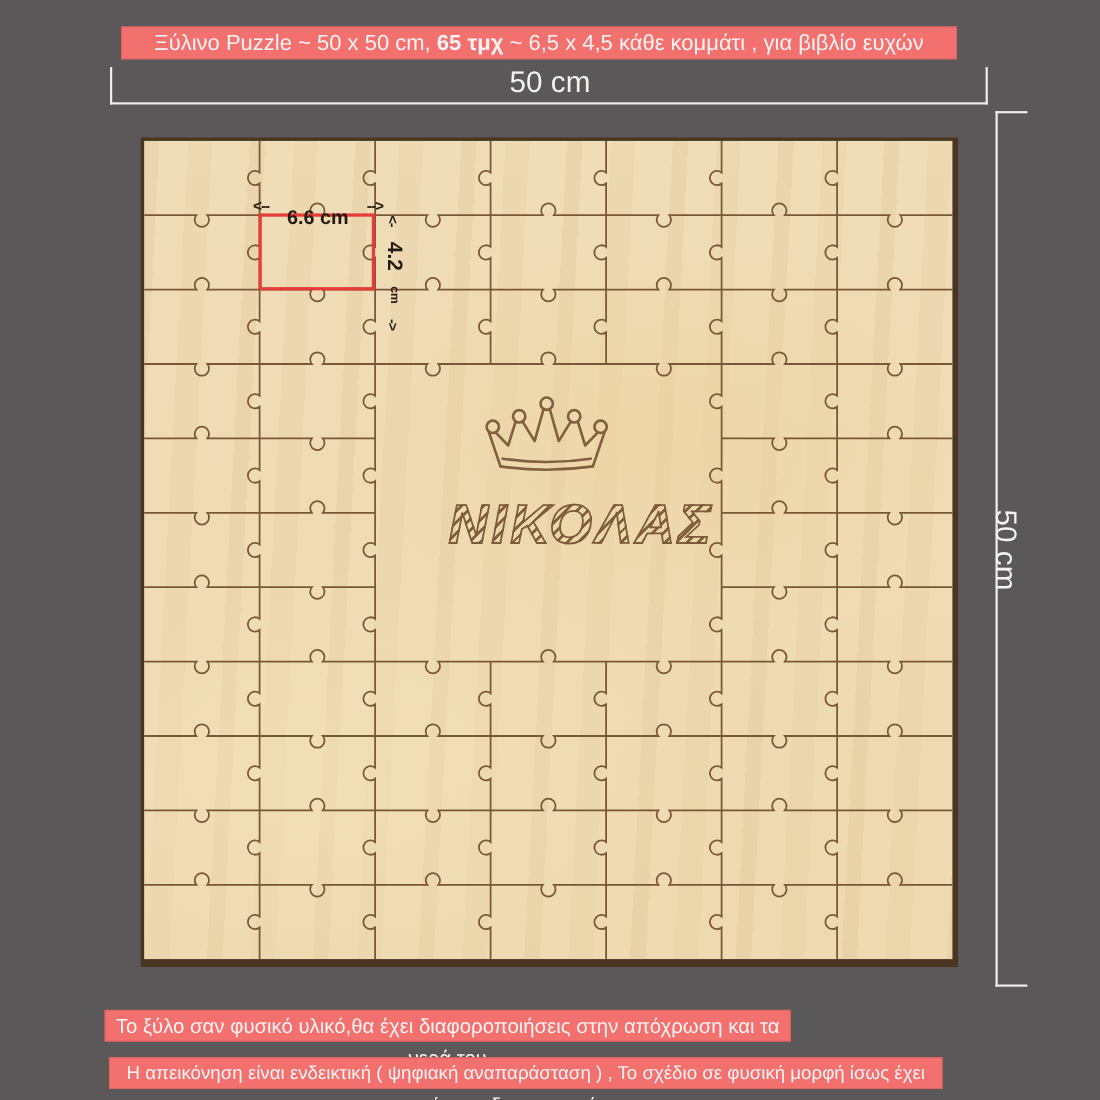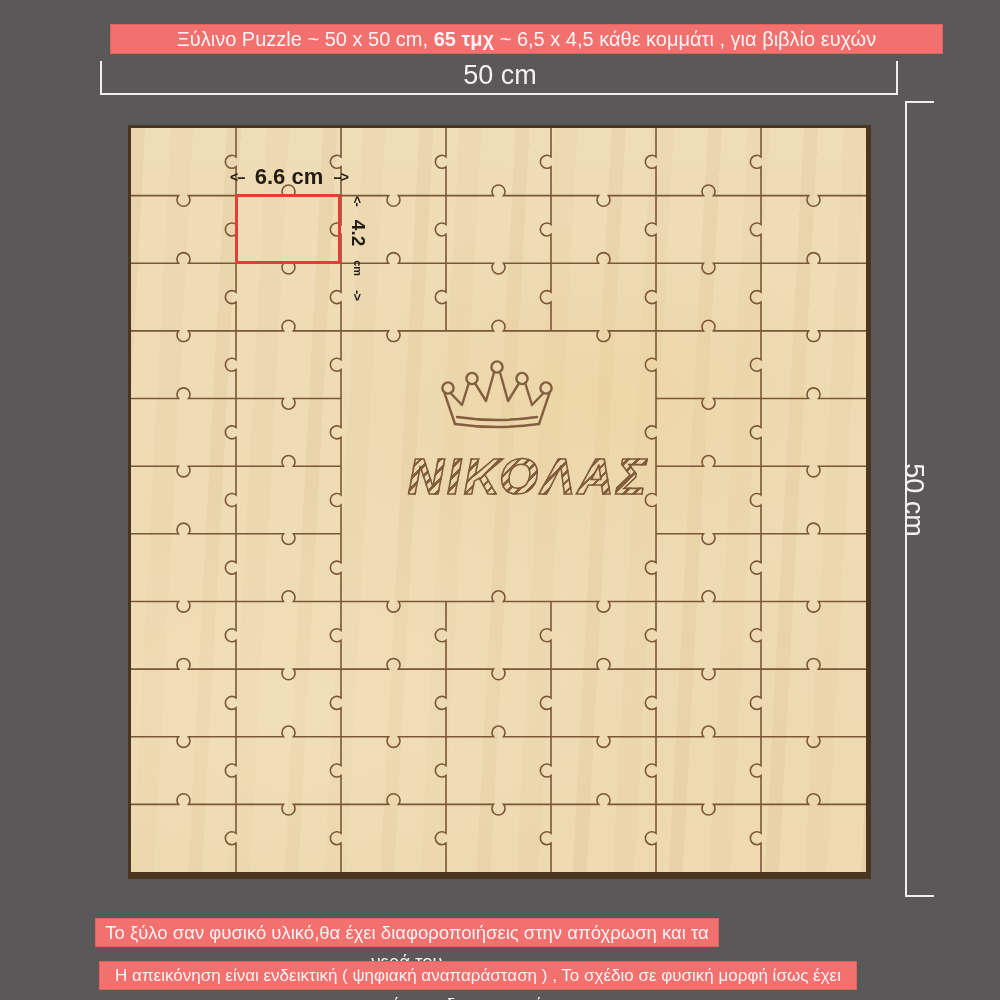--- a/index.html
+++ b/index.html
@@ -2,21 +2,21 @@
 <html><head>
 <meta charset="utf-8">
 <style>
   html,body{margin:0;padding:0;background:#5a5858;}
   .stage{position:relative;width:1000px;height:1000px;background:#5a5858;overflow:hidden;
          font-family:"Liberation Sans","DejaVu Sans",sans-serif;}
 
   
   .banner{position:absolute;background:#f2706e;color:#fbf3f4;text-align:center;
           box-shadow:inset 0 0 0 1px rgba(214,88,86,.55);}
-  .banner-top{left:110px;top:24px;width:833px;height:30px;line-height:30px;font-size:20px;}
+  .banner-top{left:110px;top:24px;width:760px;height:30px;line-height:30px;font-size:20px;}
   .banner-top b{font-weight:bold;}
   .banner-b1{left:95px;top:918px;width:624px;height:29px;line-height:29px;font-size:18.5px;}
   .banner-b2{left:99px;top:961px;width:758px;height:29px;line-height:29px;font-size:17px;}
 
   
   .dimline{position:absolute;background:#efeeec;}
   .dim-top-line{left:100px;top:93px;width:798px;height:2px;}
   .dim-top-tickL{left:100px;top:61px;width:2px;height:34px;}
   .dim-top-tickR{left:896px;top:61px;width:2px;height:34px;}
   .dim-top-label{position:absolute;left:420px;top:60px;width:160px;text-align:center;
@@ -39,21 +39,21 @@
             linear-gradient(#efddb8,#eed9b0);}
   .cuts{position:absolute;left:0;top:0;}
 
   
   .piece-highlight{position:absolute;left:104px;top:66px;width:106px;height:70px;
                    border:3px solid #e63c36;box-sizing:border-box;}
   .piece-width-label{position:absolute;left:99px;top:36px;width:118px;display:flex;
                      justify-content:space-between;align-items:center;
                      color:#241b12;font-weight:bold;}
   .piece-width-label .arr{font-size:14px;letter-spacing:-1px;}
-  .piece-width-label .val{font-size:22px;}
+  .piece-width-label .val{font-size:18px;margin-top:24px;}
   .piece-height-label{position:absolute;left:240px;top:68px;width:104px;height:26px;
                       transform:rotate(90deg);transform-origin:top left;display:flex;
                       justify-content:space-between;align-items:center;
                       color:#241b12;font-weight:bold;}
   .piece-height-label .arr{font-size:13px;letter-spacing:-1px;}
   .piece-height-label .val{font-size:19px;}
   .piece-height-label .unit{font-size:11px;}
 
   
   .crown{position:absolute;left:310px;top:232px;}

